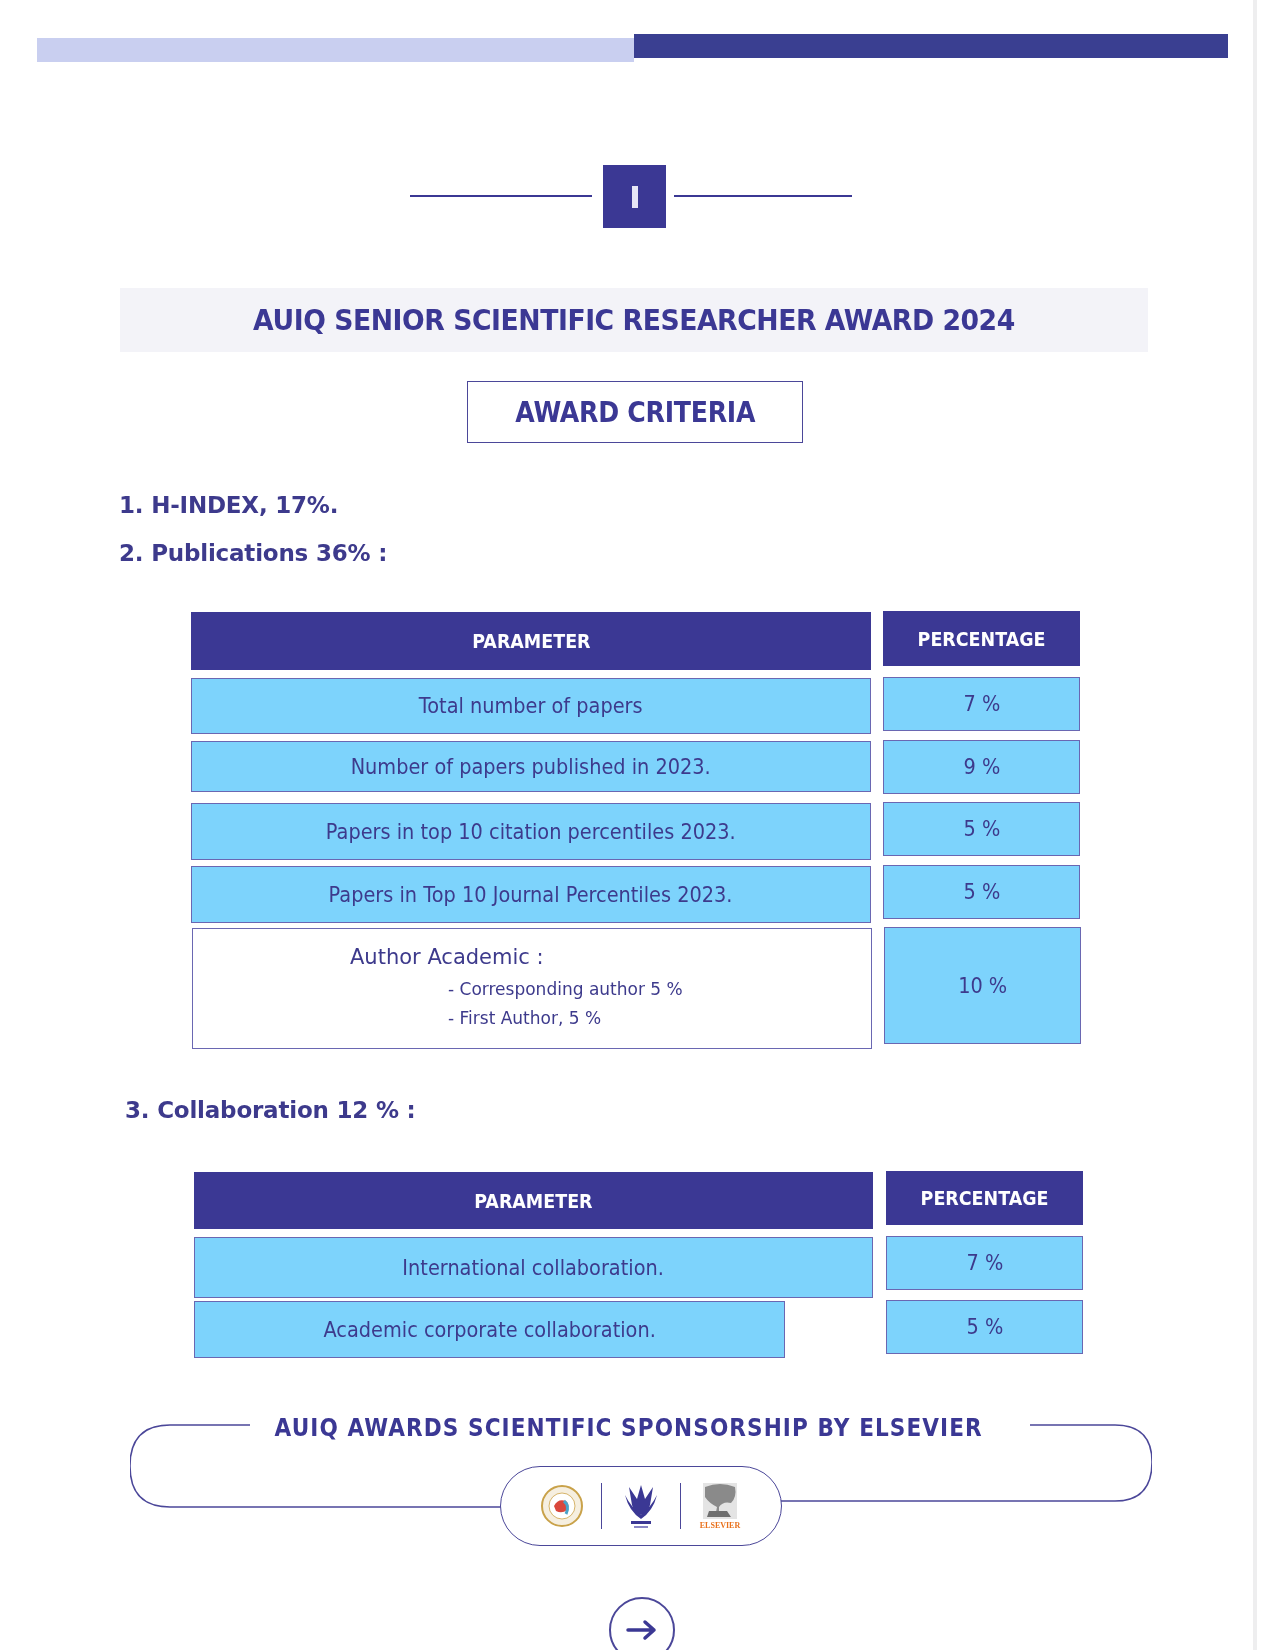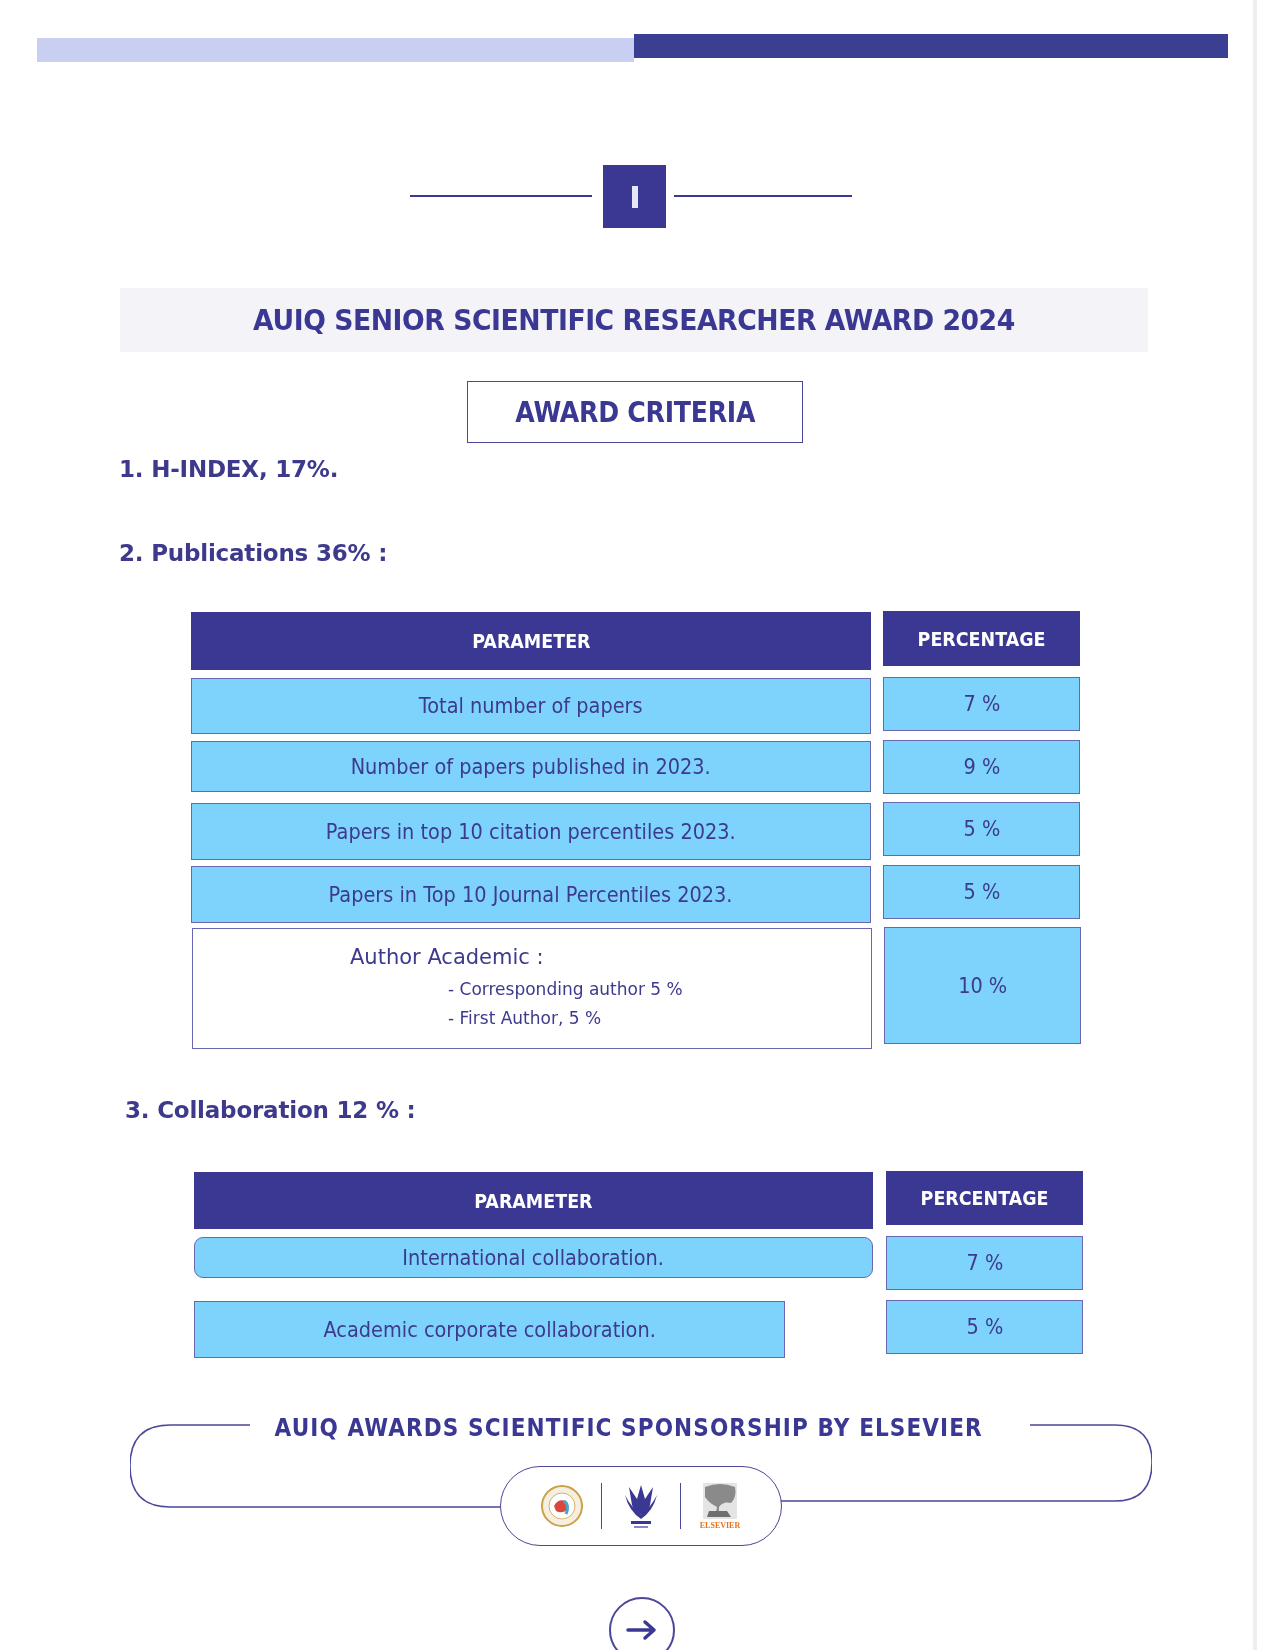--- a/index.html
+++ b/index.html
@@ -67,21 +67,21 @@
 <div class="ornament-line right"></div>
 
 <div class="title-band">
   <h1>AUIQ SENIOR SCIENTIFIC RESEARCHER AWARD 2024</h1>
 </div>
 
 <div class="criteria-box">
   <span>AWARD CRITERIA</span>
 </div>
 
-<div class="section-heading" style="left:119px; top:456px;">1. H-INDEX, 17%.</div>
+<div class="section-heading" style="left:119px; top:492px;">1. H-INDEX, 17%.</div>
 <div class="section-heading" style="left:119px; top:540px;">2. Publications 36% :</div>
 
 <div class="tbl-head" style="left:191px; top:612px; width:680px; height:58px;">
   <span>PARAMETER</span>
 </div>
 <div class="tbl-head" style="left:883px; top:611px; width:197px; height:55px;">
   <span>PERCENTAGE</span>
 </div>
 
 <div class="tbl-cell" style="left:191px; top:678px; width:680px; height:56px;">
@@ -123,21 +123,21 @@
 
 <div class="section-heading" style="left:125px; top:1097px;">3. Collaboration 12 % :</div>
 
 <div class="tbl-head" style="left:194px; top:1172px; width:679px; height:57px;">
   <span>PARAMETER</span>
 </div>
 <div class="tbl-head" style="left:886px; top:1171px; width:197px; height:54px;">
   <span>PERCENTAGE</span>
 </div>
 
-<div class="tbl-cell" style="left:194px; top:1237px; width:679px; height:41px;border-radius:9px;">
+<div class="tbl-cell" style="left:194px; top:1237px; width:679px; height:61px;">
   <span>International collaboration.</span>
 </div>
 <div class="tbl-cell" style="left:886px; top:1236px; width:197px; height:54px;">
   <span>7 %</span>
 </div>
 
 <div class="tbl-cell" style="left:194px; top:1301px; width:591px; height:57px;">
   <span>Academic corporate collaboration.</span>
 </div>
 <div class="tbl-cell" style="left:886px; top:1300px; width:197px; height:54px;">

